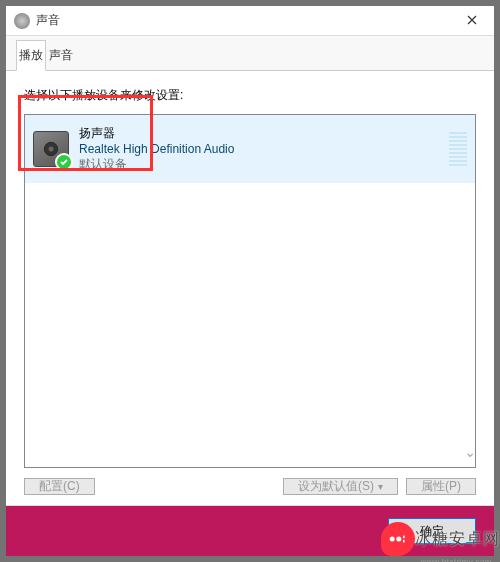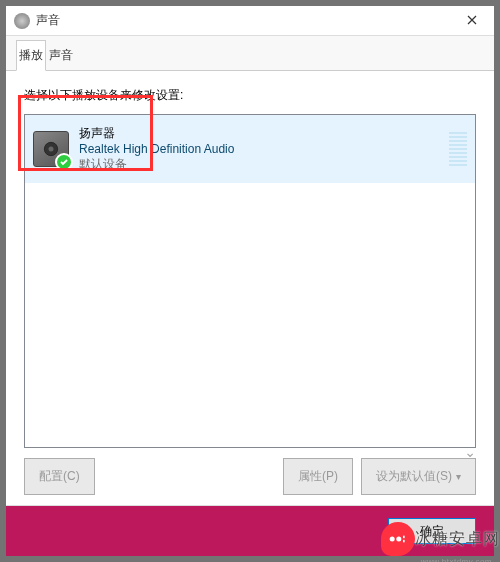--- a/index.html
+++ b/index.html
@@ -31,21 +31,21 @@
     .check-badge { position: absolute; right: -4px; bottom: -4px; width: 18px; height: 18px; background: #2ecc40; border: 2px solid #fff; border-radius: 50%; display: flex; align-items: center; justify-content: center; }
     .check-badge svg { width: 10px; height: 10px; }
     .device-text { flex: 1; }
     .device-name { color: #000; font-size: 12px; }
     .device-driver { color: #0c4a6e; font-size: 12px; }
     .device-status { color: #6c6c6c; font-size: 12px; }
     .level-meter { width: 18px; display: flex; flex-direction: column; gap: 2px; margin-left: 8px; }
     .level-bar { height: 2px; background: #c9e6f7; }
     .highlight-box { position: absolute; border: 3px solid #ff3030; left: 18px; top: 95px; width: 135px; height: 76px; pointer-events: none; z-index: 50; }
     .bottom-buttons { display: flex; gap: 8px; padding: 10px 0 0 0; align-items: center; }
-    .btn { height: 37px; padding: 0 14px; border: 1px solid #adadad; background: #e1e1e1; color: #666; cursor: default; font-family: inherit; font-size: 12px; display: flex; align-items: center; }
+    .btn { height: 17px; padding: 0 14px; border: 1px solid #adadad; background: #e1e1e1; color: #666; cursor: default; font-family: inherit; font-size: 12px; display: flex; align-items: center; }
     .btn.disabled { color: #9a9a9a; background: #e9e9e9; }
     .spacer { flex: 1; }
     .chev { margin-left: 4px; font-size: 10px; }
     .dialog-buttons { display: flex; justify-content: flex-end; gap: 10px; padding: 12px 18px; border-top: 1px solid #ddd; background: #be185d; }
     .dlg-btn { width: 88px; height: 26px; border: 1px solid #adadad; background: #e1e1e1; cursor: default; font-family: inherit; font-size: 12px; }
     .dlg-btn.primary { border-color: #0078d7; }
     .watermark { position: absolute; right: 0px; bottom: 6px; z-index: 100; display: flex; align-items: center; gap: 0; }
     .wm-badge { width: 34px; height: 34px; background: #ff3040; border-radius: 50% 50% 50% 10px; display: flex; align-items: center; justify-content: center; }
     .wm-badge svg { width: 20px; height: 14px; }
     .wm-text { color: #454545; font-size: 16px; font-weight: 500; letter-spacing: 1px; text-shadow: 0 0 2px #fff; }
@@ -104,25 +104,25 @@
           <div class="level-bar"></div>
             <div class="level-bar"></div>
             <div class="level-bar"></div>
         </div>
       </div>
     </div>
 
     <div class="bottom-buttons">
       <button class="btn disabled">配置(C)</button>
       <div class="spacer"></div>
-      <button class="btn disabled">属性(P)</button>
       <button class="btn disabled">
         <span>设为默认值(S)</span>
         <span class="chev">▾</span>
       </button>
+      <button class="btn disabled">属性(P)</button>
     </div>
   </div>
 
   <div class="dialog-buttons">
     <button class="dlg-btn primary">确定</button>
   </div>
 </div>
 
 <div class="highlight-box"></div>
 

